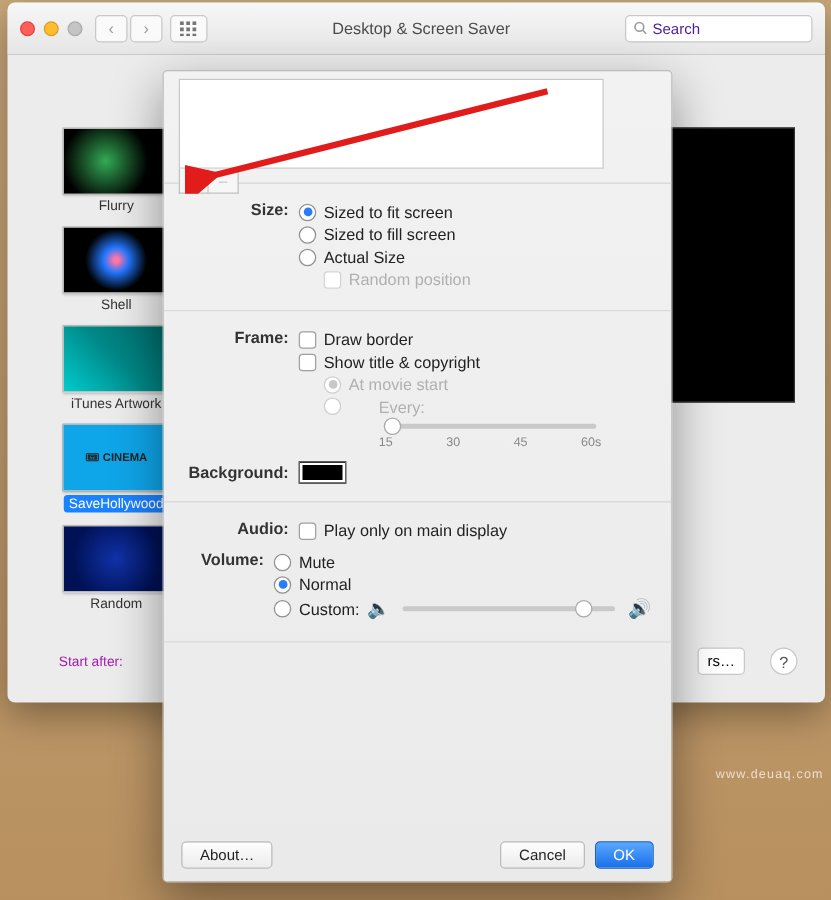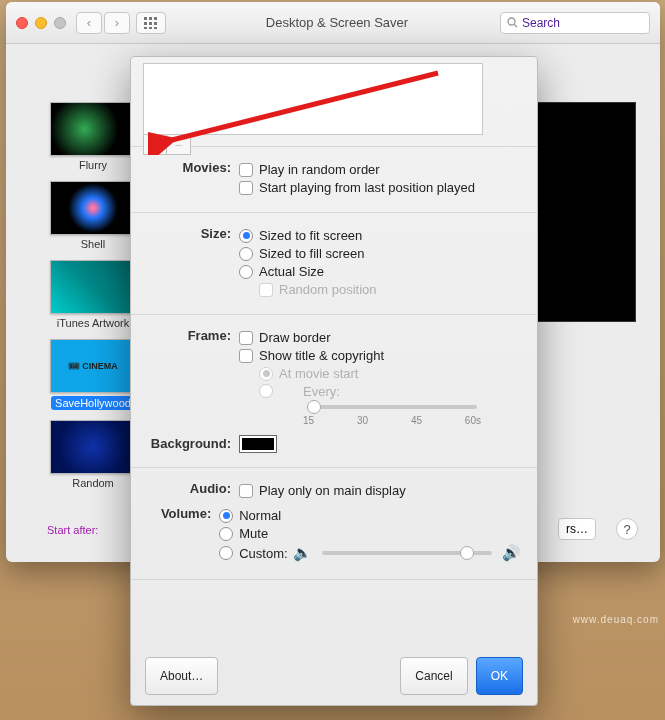--- a/index.html
+++ b/index.html
@@ -54,21 +54,21 @@
 .rb.dim.on::after{background:#c8c8c8;}
 .swatch{width:38px;height:18px;border:1px solid #666;background:#000;box-shadow:inset 0 0 0 2px #fff;}
 .slider{width:170px;height:4px;background:#c9c9c9;border-radius:2px;position:relative;margin:6px 4px 0;}
 .slider::after{content:"";position:absolute;width:12px;height:12px;background:#fff;border:1px solid #aaa;border-radius:50%;top:-5px;}
 .slider.s1::after{left:0;}
 .slider.s2::after{left:138px;}
 .ticks{display:flex;justify-content:space-between;width:178px;font-size:10px;color:#888;margin-top:6px;}
 .spk{color:#a9a9a9;font-size:15px;}
 
 .footer{position:absolute;bottom:10px;left:0;right:0;padding:0 14px;display:flex;align-items:center;}
-.btn{height:38px;padding:0 14px;border:1px solid #bcbcbc;border-radius:4px;background:linear-gradient(#fefefe,#ececec);font-size:12px;color:#222;display:flex;align-items:center;}
+.btn{height:22px;padding:0 14px;border:1px solid #bcbcbc;border-radius:4px;background:linear-gradient(#fefefe,#ececec);font-size:12px;color:#222;display:flex;align-items:center;}
 .btn.primary{background:linear-gradient(#5aa8ff,#1a6fe8);border-color:#1560c8;color:#fff;}
 .spacer{flex:1;}
 
 
 .arrow{position:absolute;left:148px;top:65px;width:300px;height:90px;pointer-events:none;}
 
 .watermark{position:absolute;right:6px;bottom:95px;font-size:10px;color:rgba(255,255,255,.7);letter-spacing:1px;}
 </style>
 </head>
 <body>
@@ -145,35 +145,20 @@
     <div class="addrow">
       <div class="addbtn">
         <span>+</span>
       </div>
       <div class="addbtn" style="border-left:none;color:#ccc;">
         <span>−</span>
       </div>
     </div>
   </div>
 
-  <div class="section">
-    <div class="row">
-      <div class="lbl">Movies:</div>
-      <div class="opts">
-        <div class="opt">
-            <div class="cb"></div>
-            <span>Play in random order</span>
-          </div>
-        <div class="opt">
-            <div class="cb"></div>
-            <span>Start playing from last position played</span>
-          </div>
-      </div>
-    </div>
-  </div>
 
   <div class="section">
     <div class="row">
       <div class="lbl">Size:</div>
       <div class="opts">
         <div class="opt">
             <div class="rb on"></div>
             <span>Sized to fit screen</span>
           </div>
         <div class="opt">
@@ -238,26 +223,26 @@
         <div class="opt">
             <div class="cb"></div>
             <span>Play only on main display</span>
           </div>
       </div>
     </div>
     <div class="row">
       <div class="lbl">Volume:</div>
       <div class="opts">
         <div class="opt">
+            <div class="rb"></div>
+            <span>Mute</span>
+          </div>
+        <div class="opt">
             <div class="rb on"></div>
             <span>Normal</span>
-          </div>
-        <div class="opt">
-            <div class="rb"></div>
-            <span>Mute</span>
           </div>
         <div class="opt" style="align-items:center;">
           <div class="rb"></div>
           <span>Custom:</span>
           <span class="spk">🔈</span>
           <div class="slider s2" style="margin-top:0;"></div>
           <span class="spk">🔊</span>
         </div>
       </div>
     </div>

